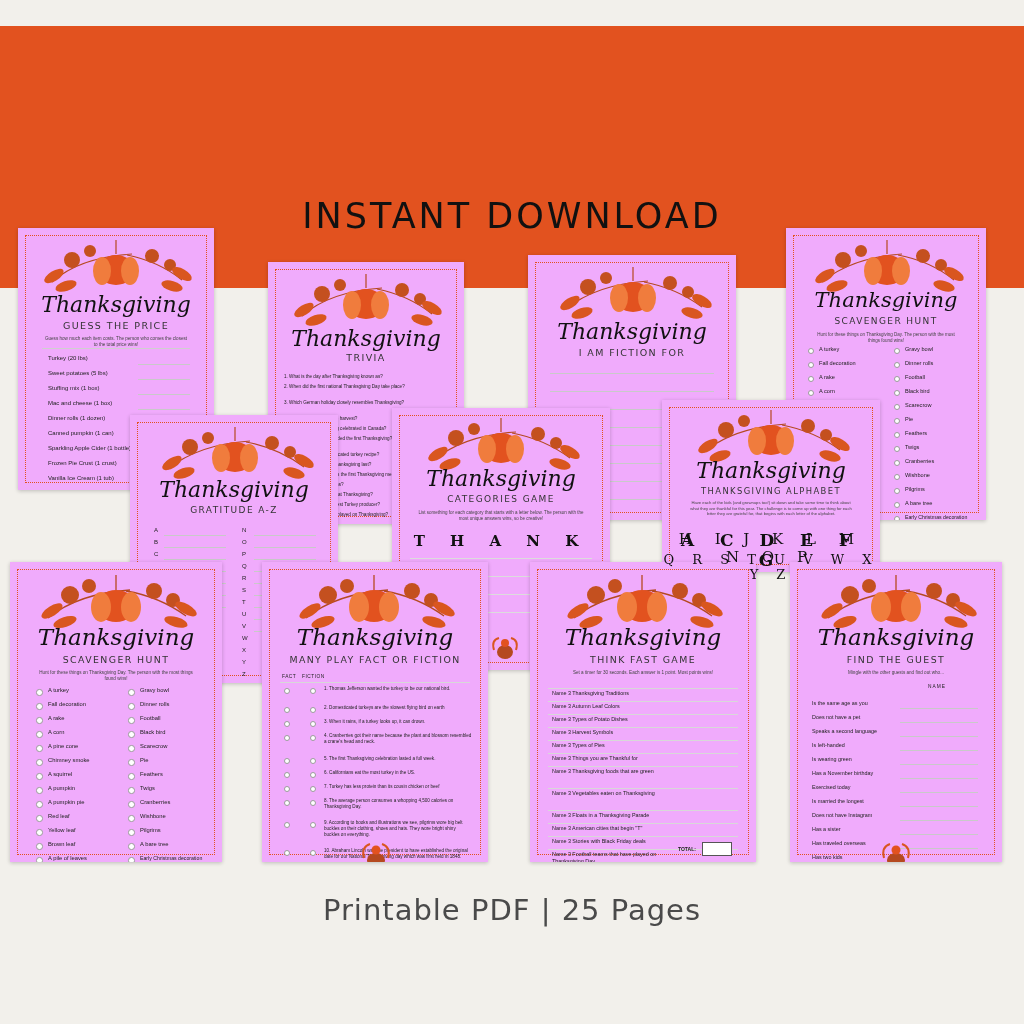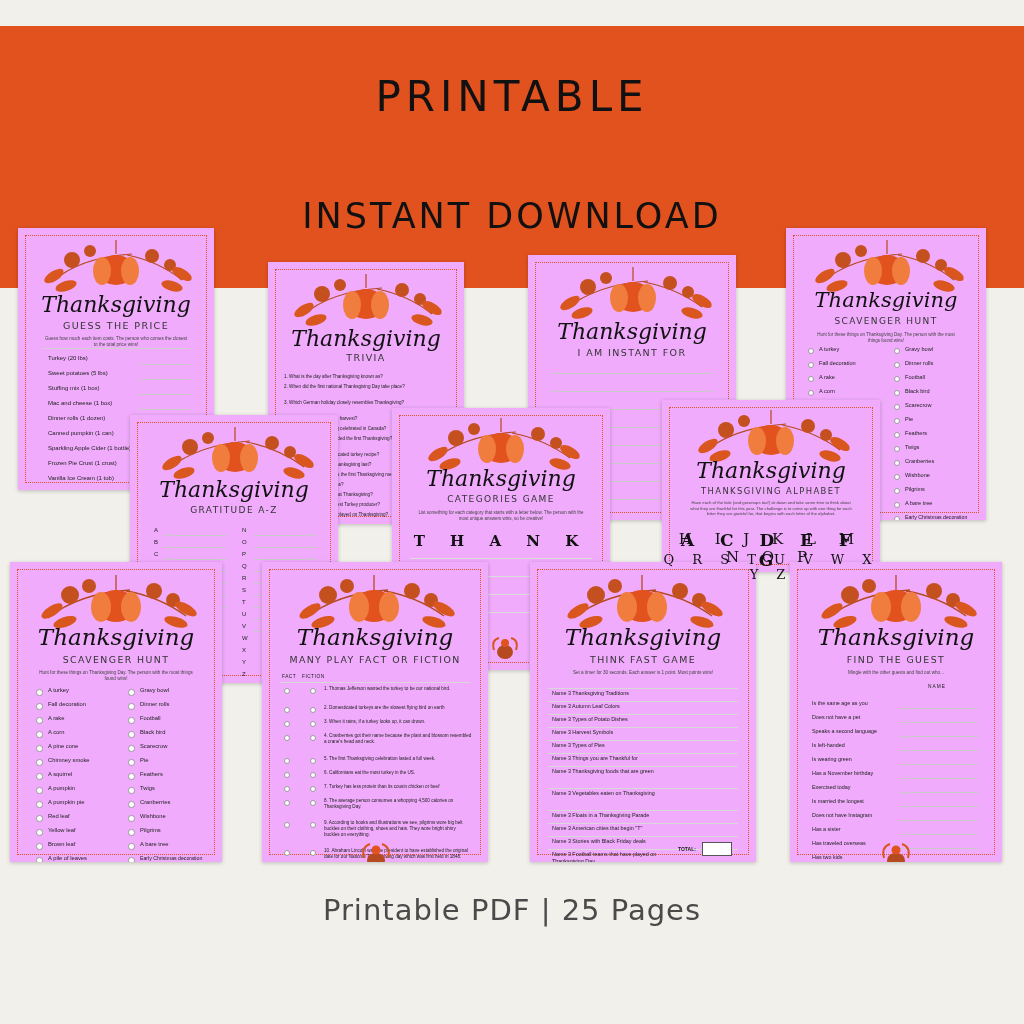--- a/index.html
+++ b/index.html
@@ -114,21 +114,20 @@
   
   .floral { position: absolute; pointer-events: none; }
   .footflower { position: absolute; pointer-events: none; }
 </style>
 </head>
 <body>
 
 <div id="stage">
 
   <div class="header-band"></div>
-  <div class="hdr-line1">PRINTABLE</div>
   <div class="hdr-line3">INSTANT DOWNLOAD</div>
 
   <div class="sheet" style="left:18px; top:228px; width:196px; height:262px;">
     <div class="dotborder"></div>
     <svg class="floral" style="left:14px; top:6px;" width="170" height="66" viewBox="0 0 170 66">
       <g stroke="#b5491f" stroke-width="1.2" fill="none">
         <path d="M20 48 C40 30 70 22 100 20"></path>
         <path d="M150 46 C130 30 110 24 95 21"></path>
         <path d="M84 20 L84 6"></path>
       </g>
@@ -239,21 +238,21 @@
           <circle cx="142" cy="31" r="6"></circle>
       </g>
       <g fill="#d9561f">
         <ellipse cx="24" cy="42" rx="11" ry="5" transform="rotate(-32 24 42)"></ellipse>
         <ellipse cx="36" cy="52" rx="11" ry="5" transform="rotate(-18 36 52)"></ellipse>
         <ellipse cx="156" cy="40" rx="11" ry="5" transform="rotate(30 156 40)"></ellipse>
         <ellipse cx="146" cy="52" rx="11" ry="5" transform="rotate(16 146 52)"></ellipse>
       </g>
     </svg>
     <div class="title" style="top:64px; font-size:22px;">Thanksgiving</div>
-    <div class="subtitle" style="top:92px; font-size:9.5px;">I AM INSTANT FOR</div>
+    <div class="subtitle" style="top:92px; font-size:9.5px;">I AM FICTION FOR</div>
     <div class="rowline" style="left:22px; top:118px; width:164px;"></div>
     <div class="rowline" style="left:22px; top:136px; width:164px;"></div>
     <div class="rowline" style="left:22px; top:154px; width:164px;"></div>
     <div class="rowline" style="left:22px; top:172px; width:164px;"></div>
     <div class="rowline" style="left:22px; top:190px; width:164px;"></div>
     <div class="rowline" style="left:22px; top:208px; width:164px;"></div>
     <div class="rowline" style="left:22px; top:226px; width:164px;"></div>
     <div class="rowline" style="left:22px; top:244px; width:164px;"></div>
   </div>
 

